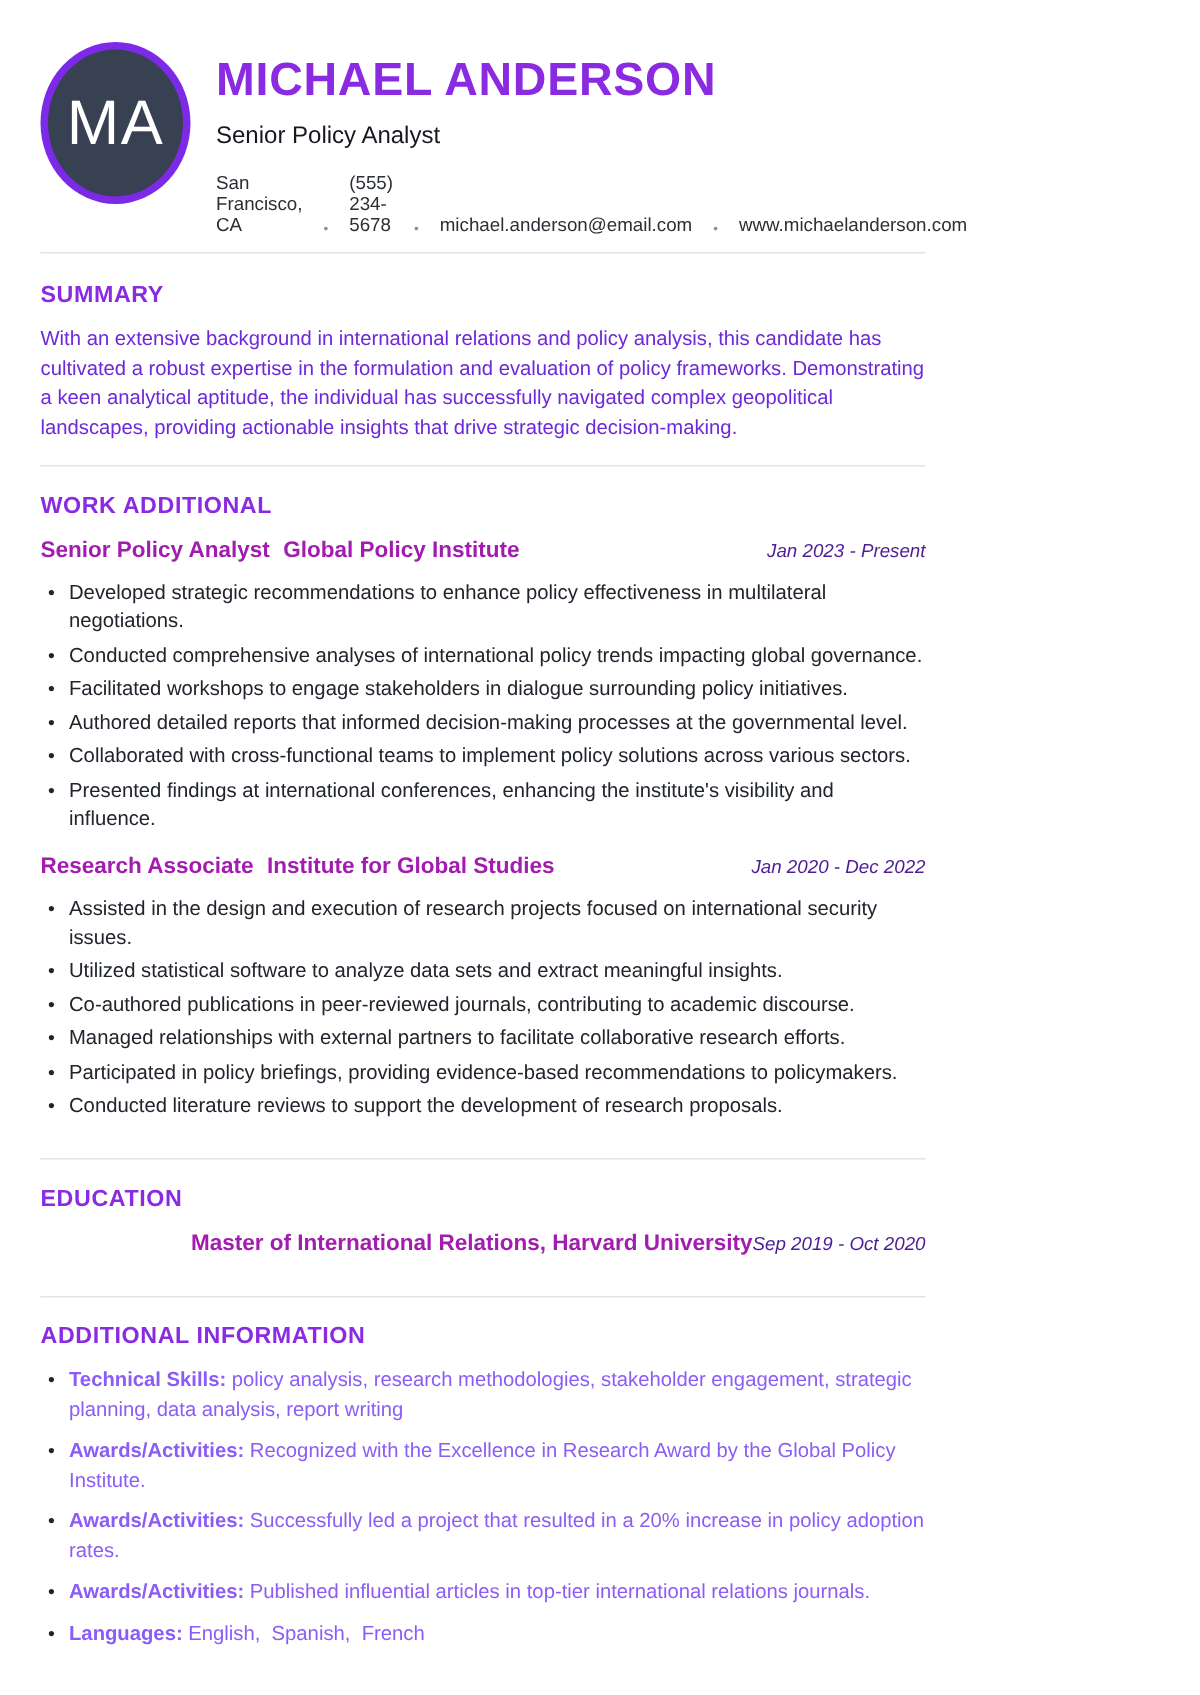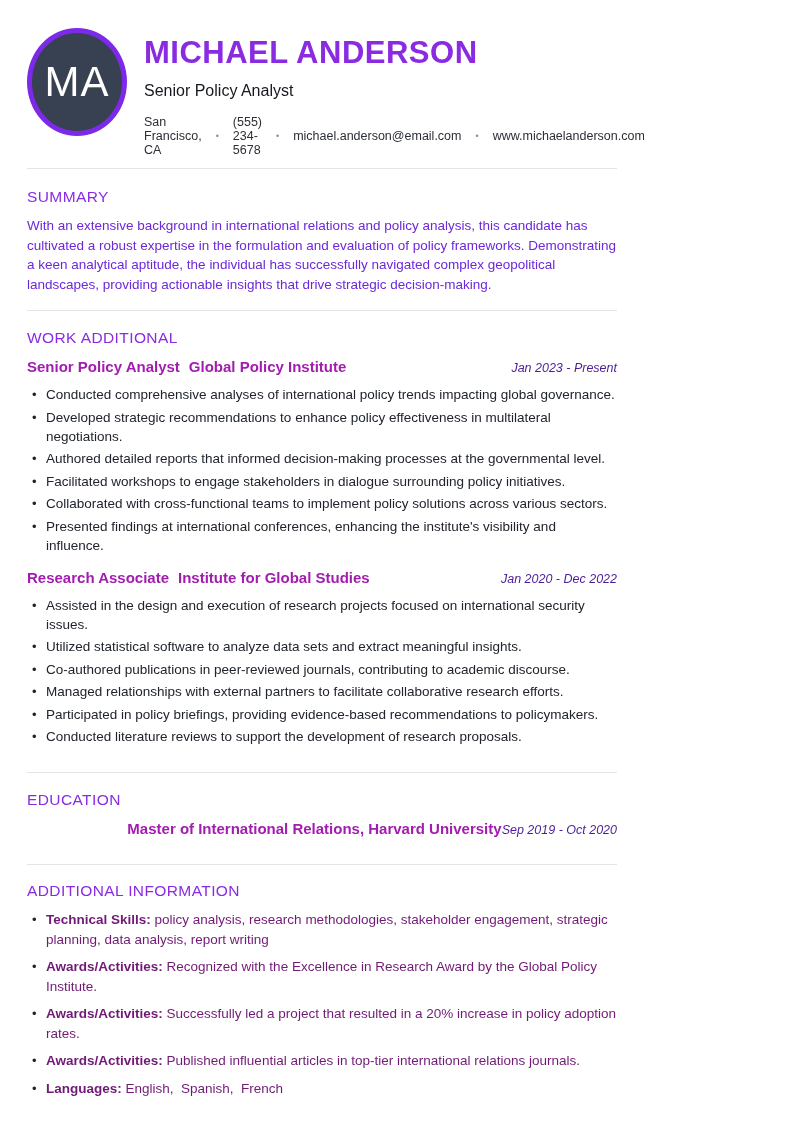--- a/index.html
+++ b/index.html
@@ -13,31 +13,31 @@
     width:100px; height:108px; flex:0 0 100px;
     border-radius:50%;
     background:var(--avatar_bg,#374151);
     border:5px solid var(--avatar_ring,#7d2ae8);
     display:flex; align-items:center; justify-content:center;
     color:#fff; font-size:42px; font-weight:500; letter-spacing:1px;
   }
   .header-text { margin-left:17px; padding-top:8px; }
   .name { color:var(--accent,#8a2be2); font-size:31px; font-weight:800; letter-spacing:.5px; line-height:34px; }
   .job-title { font-size:16px; color:#15181e; margin-top:12px; font-weight:500; }
-  .contact { margin-top:15px; font-size:12.5px; color:#2b2f36; display:flex; align-items:center; }
+  .contact { margin-top:15px; font-size:12.5px; color:#2b2f36; display:flex; align-items:flex-end; }
   .contact .sep { color:#8a8f98; font-size:9px; margin:0 14px; }
 
   
   .divider { border:0; border-top:1px solid var(--divider,#e4e4e6); height:0; }
   .div-1 { margin-top:11px; }
   .div-2 { margin-top:16px; }
   .div-3 { margin-top:26px; }
   .div-4 { margin-top:27px; }
   .section-heading {
-    color:var(--accent,#8a2be2); font-size:15.5px; font-weight:400;
+    color:var(--accent,#8a2be2); font-size:15.5px; font-weight:700;
     letter-spacing:.4px; line-height:16px;
   }
   .h-summary { margin-top:20px; }
   .h-work { margin-top:19px; }
   .h-edu { margin-top:19px; }
   .h-add { margin-top:18px; }
 
   .summary-body { margin-top:11px; font-size:13.5px; line-height:19.5px; color:#6d28d9; }
 
   .entry-head { display:flex; align-items:baseline; justify-content:space-between; }
@@ -54,21 +54,21 @@
     font-size:13.5px; line-height:19px; margin-bottom:3.5px; color:#20242c;
   }
   ul.bullets li::before {
     content:"\2022"; position:absolute; left:5px; top:0;
     color:#20242c; font-size:13px;
   }
 
   ul.info { list-style:none; margin-top:11px; }
   ul.info li {
     position:relative; padding-left:19px;
-    font-size:13.5px; line-height:19.5px; margin-bottom:8px; color:#701a75;
+    font-size:13.5px; line-height:19.5px; margin-bottom:8px; color:#8b5cf6;
   }
   ul.info li::before {
     content:"\2022"; position:absolute; left:5px; top:0;
     color:#20242c; font-size:13px;
   }
   ul.info .lbl { font-weight:700; }
   ul.info .txt { white-space:pre-wrap; }
 </style>
 </head>
 <body>
@@ -103,24 +103,24 @@
 
   <div class="section-heading h-work">WORK ADDITIONAL</div>
 
   <div class="entry-head job-1">
     <div class="entry-title">
       <span>Senior Policy Analyst</span><span class="company">Global Policy Institute</span>
     </div>
     <div class="entry-dates">Jan 2023 - Present</div>
   </div>
   <ul class="bullets">
+    <li>Developed strategic recommendations to enhance policy effectiveness in multilateral negotiations.</li>
     <li>Conducted comprehensive analyses of international policy trends impacting global governance.</li>
-    <li>Developed strategic recommendations to enhance policy effectiveness in multilateral negotiations.</li>
+    <li>Facilitated workshops to engage stakeholders in dialogue surrounding policy initiatives.</li>
     <li>Authored detailed reports that informed decision-making processes at the governmental level.</li>
-    <li>Facilitated workshops to engage stakeholders in dialogue surrounding policy initiatives.</li>
     <li>Collaborated with cross-functional teams to implement policy solutions across various sectors.</li>
     <li>Presented findings at international conferences, enhancing the institute's visibility and influence.</li>
   </ul>
 
   <div class="entry-head job-2">
     <div class="entry-title">
       <span>Research Associate</span><span class="company">Institute for Global Studies</span>
     </div>
     <div class="entry-dates">Jan 2020 - Dec 2022</div>
   </div>

